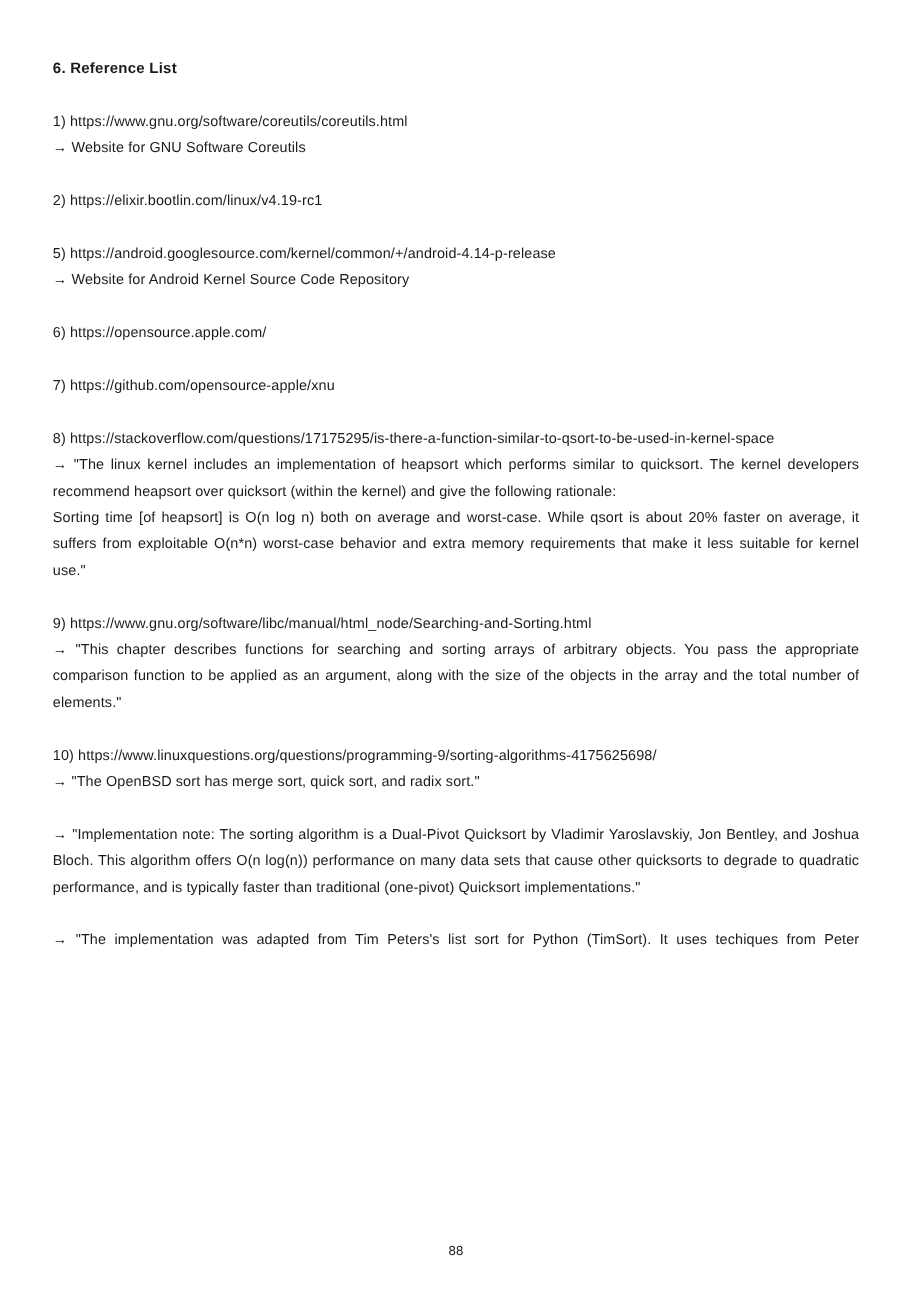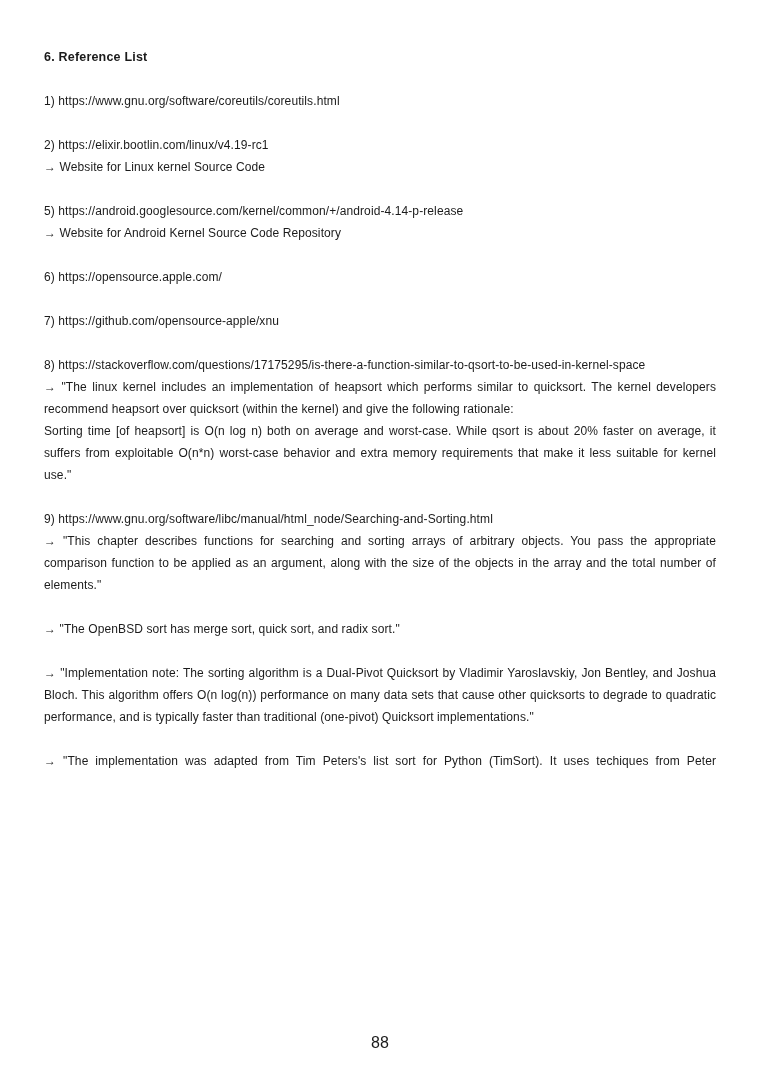--- a/index.html
+++ b/index.html
@@ -49,36 +49,36 @@
   }
   .arrow {
     display: inline;
   }
   .footer {
     position: absolute;
     left: 0;
     bottom: 21px;
     width: 100%;
     text-align: center;
-    font-size: 16px;
+    font-size: 11px;
     line-height: 22px;
   }
 </style>
 </head>
 <body>
 
 <div class="page">
   <h1 class="heading">6. Reference List</h1>
   <div>
       <div class="ref">
         <p class="url-line"><span class="ref-label">1)</span> <span class="ref-url">https://www.gnu.org/software/coreutils/coreutils.html</span></p>
+        <p class="note"><span class="arrow">→</span> <span class="note-text">Website for GNU Software Coreutils</span></p>
       </div>
       <div class="ref">
         <p class="url-line"><span class="ref-label">2)</span> <span class="ref-url">https://elixir.bootlin.com/linux/v4.19-rc1</span></p>
-        <p class="note"><span class="arrow">→</span> <span class="note-text">Website for Linux kernel Source Code</span></p>
       </div>
       <div class="ref">
         <p class="url-line"><span class="ref-label">5)</span> <span class="ref-url">https://android.googlesource.com/kernel/common/+/android-4.14-p-release</span></p>
         <p class="note"><span class="arrow">→</span> <span class="note-text">Website for Android Kernel Source Code Repository</span></p>
       </div>
       <div class="ref">
         <p class="url-line"><span class="ref-label">6)</span> <span class="ref-url">https://opensource.apple.com/</span></p>
       </div>
       <div class="ref">
         <p class="url-line"><span class="ref-label">7)</span> <span class="ref-url">https://github.com/opensource-apple/xnu</span></p>
@@ -86,20 +86,21 @@
       <div class="ref">
         <p class="url-line"><span class="ref-label">8)</span> <span class="ref-url">https://stackoverflow.com/questions/17175295/is-there-a-function-similar-to-qsort-to-be-used-in-kernel-space</span></p>
         <p class="note"><span class="arrow">→</span> <span class="note-text">"The linux kernel includes an implementation of heapsort which performs similar to quicksort. The kernel developers recommend heapsort over quicksort (within the kernel) and give the following rationale:</span></p>
         <p class="note"><span class="note-text">Sorting time [of heapsort] is O(n log n) both on average and worst-case. While qsort is about 20% faster on average, it suffers from exploitable O(n*n) worst-case behavior and extra memory requirements that make it less suitable for kernel use."</span></p>
       </div>
       <div class="ref">
         <p class="url-line"><span class="ref-label">9)</span> <span class="ref-url">https://www.gnu.org/software/libc/manual/html_node/Searching-and-Sorting.html</span></p>
         <p class="note"><span class="arrow">→</span> <span class="note-text">"This chapter describes functions for searching and sorting arrays of arbitrary objects. You pass the appropriate comparison function to be applied as an argument, along with the size of the objects in the array and the total number of elements."</span></p>
       </div>
       <div class="ref">
+        <p class="url-line"><span class="ref-label">10)</span> <span class="ref-url">https://www.linuxquestions.org/questions/programming-9/sorting-algorithms-4175625698/</span></p>
         <p class="note"><span class="arrow">→</span> <span class="note-text">"The OpenBSD sort has merge sort, quick sort, and radix sort."</span></p>
       </div>
       <div class="ref">
         <p class="note"><span class="arrow">→</span> <span class="note-text">"Implementation note: The sorting algorithm is a Dual-Pivot Quicksort by Vladimir Yaroslavskiy, Jon Bentley, and Joshua Bloch. This algorithm offers O(n log(n)) performance on many data sets that cause other quicksorts to degrade to quadratic performance, and is typically faster than traditional (one-pivot) Quicksort implementations."</span></p>
       </div>
       <div class="ref">
         <p class="note stretch"><span class="arrow">→</span> <span class="note-text">"The implementation was adapted from Tim Peters's list sort for Python (TimSort). It uses techiques from Peter</span></p>
       </div>
     </div>
   <div class="footer">88</div>

